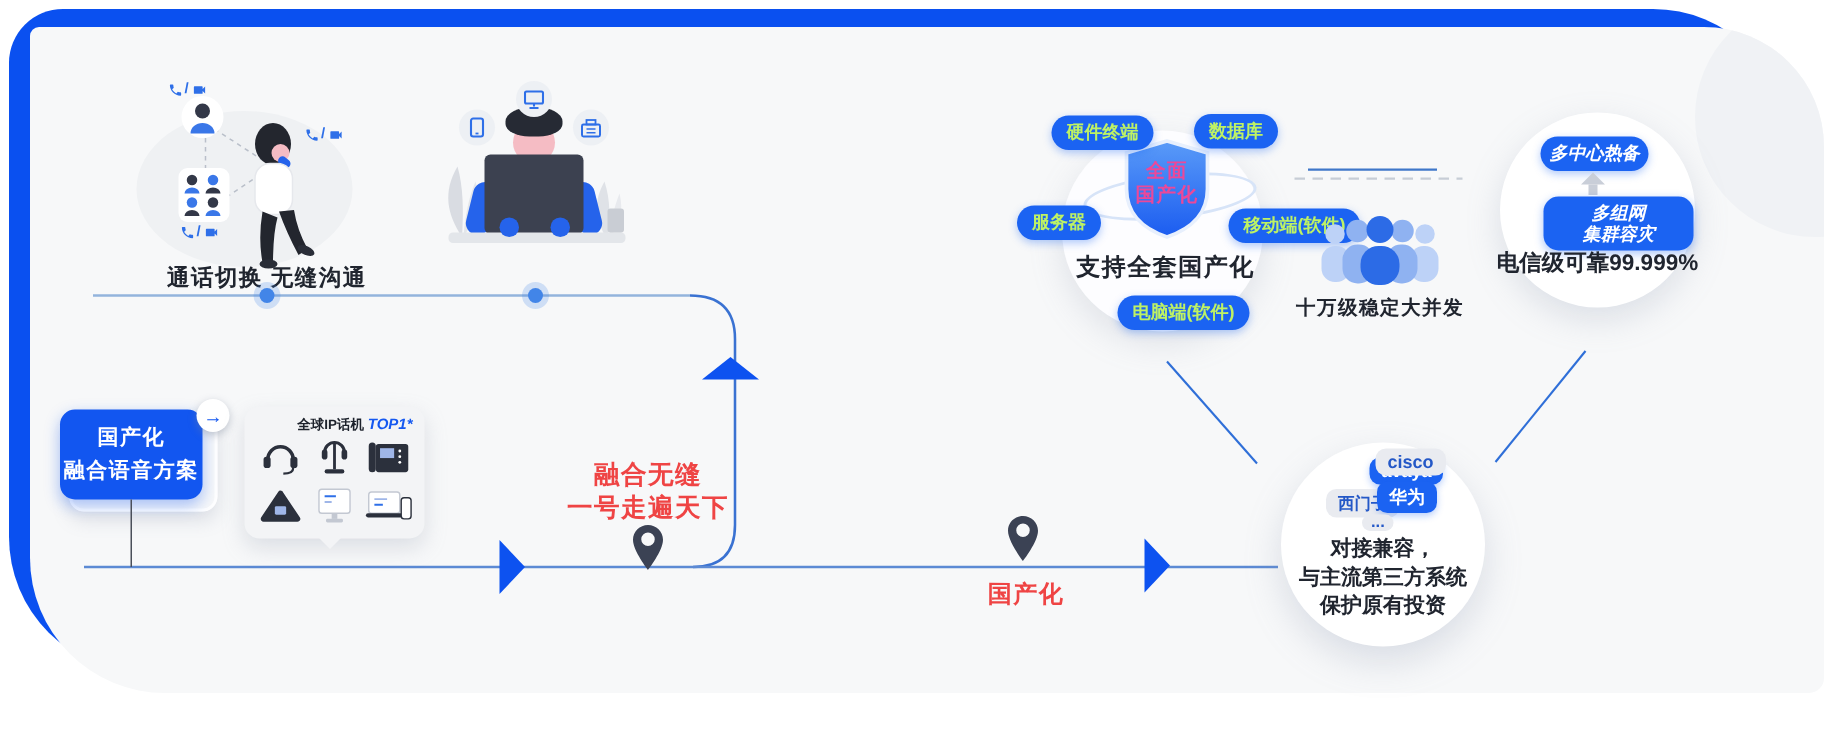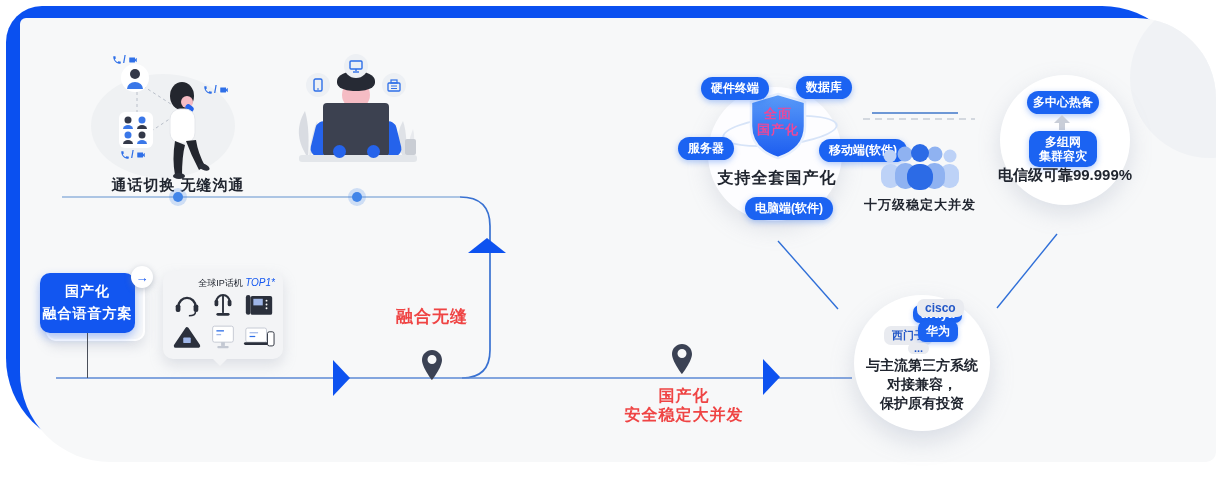--- a/index.html
+++ b/index.html
@@ -15,44 +15,44 @@
   .abs{position:absolute;}
   .cap{position:absolute;font-weight:bold;font-size:15px;color:#20252f;text-align:center;letter-spacing:1px;}
   .blue-cap{position:absolute;font-weight:bold;color:#ef4444;text-align:center;letter-spacing:1px;}
   .tdot{position:absolute;width:10px;height:10px;border-radius:50%;background:#4285e8;
         box-shadow:0 0 0 4px rgba(66,133,232,.22);}
   .arr-r{position:absolute;width:0;height:0;border-top:18px solid transparent;
          border-bottom:18px solid transparent;border-left:17px solid #0d52f0;}
   .arr-u{position:absolute;width:0;height:0;border-left:19px solid transparent;
          border-right:19px solid transparent;border-bottom:15px solid #0d52f0;}
   .pin{position:absolute;width:20px;height:30px;}
-  .pill{position:absolute;background:#1b63f2;color:#ffffff;font-size:12px;font-weight:bold;
+  .pill{position:absolute;background:#1b63f2;color:#bef264;font-size:12px;font-weight:bold;
         padding:3px 10px;border-radius:14px;white-space:nowrap;box-shadow:0 2px 6px rgba(27,99,242,.35);}
   .circle{position:absolute;border-radius:50%;background:#fdfdff;}
   .box-frame{position:absolute;left:46px;top:277px;width:95px;height:60px;border:2px solid #ffffff;
         border-radius:10px;box-shadow:0 6px 12px rgba(110,120,150,.18);}
   .box{position:absolute;left:40px;top:273px;width:95px;height:60px;background:#1256f0;border-radius:10px;
        color:#fff;font-weight:bold;font-size:14px;text-align:center;display:flex;flex-direction:column;
        justify-content:center;gap:4px;box-shadow:0 4px 10px rgba(18,86,240,.35);letter-spacing:1px;}
   .box-arrow{position:absolute;left:131px;top:266px;width:22px;height:22px;border-radius:50%;background:#fff;
        box-shadow:0 2px 6px rgba(120,130,150,.45);color:#1256f0;font-weight:bold;font-size:13px;
        display:flex;align-items:center;justify-content:center;}
   .prod-card{position:absolute;left:163px;top:271px;width:120px;height:88px;background:#f3f4f6;
        border-radius:10px;box-shadow:0 6px 14px rgba(150,158,175,.28);}
   .prod-tail{position:absolute;left:212px;top:358px;width:0;height:0;border:8px solid transparent;
        border-top-color:#f3f4f6;}
-  .prod-title{position:absolute;right:8px;top:6px;font-size:9px;font-weight:normal;color:#1c212b;margin-left:32px;}
+  .prod-title{position:absolute;right:8px;top:6px;font-size:9px;font-weight:bold;color:#1c212b;margin-left:32px;}
   .prod-title .hl{color:#1558f0;font-size:10px;font-style:italic;}
   .prod-grid{position:absolute;left:6px;top:18px;width:108px;height:66px;display:grid;
        grid-template-columns:repeat(3,1fr);align-items:center;justify-items:center;}
   .vendor{position:absolute;font-size:12px;font-weight:bold;border-radius:7px;padding:2px 8px;white-space:nowrap;}
   .vendor.blue{background:#1b63f2;color:#fff;box-shadow:0 2px 5px rgba(27,99,242,.3);}
   .vendor.gray{background:#e9ebf0;color:#2458c7;}
   .rel-badge{position:absolute;background:#1b63f2;color:#fff;font-weight:bold;font-size:12px;
-       text-align:center;border-radius:10px;box-shadow:0 2px 6px rgba(27,99,242,.35);}
+       text-align:center;border-radius:10px;box-shadow:0 2px 6px rgba(27,99,242,.35);font-style:italic;}
   .shield-text{position:absolute;left:747px;top:106px;width:62px;text-align:center;color:#ec4899;
        font-weight:bold;font-size:13px;line-height:16px;letter-spacing:1px;}
   .orbit{position:absolute;left:722px;top:116px;width:112px;height:26px;border:2px solid #d7e4f8;
        border-radius:50%;transform:rotate(-6deg);}
   .compat-text{position:absolute;left:850px;top:356px;width:144px;text-align:center;font-weight:bold;
        font-size:14px;line-height:19px;color:#20252f;}
   .pv{position:absolute;display:inline-flex;align-items:center;gap:1px;color:#2e6fe8;
       font-size:10px;font-weight:bold;}
   .dev{position:absolute;width:24px;height:24px;border-radius:50%;background:#edf0f4;
        display:flex;align-items:center;justify-content:center;}
@@ -250,22 +250,22 @@
   <div class="arr-r" style="left:763px;top:359px"></div>
 
   <svg class="pin" style="left:422px;top:350px" viewBox="0 0 20 30">
     <path d="M10 0C4.5 0 0 4.4 0 9.9 0 17.3 10 30 10 30s10-12.7 10-20.1C20 4.4 15.5 0 10 0zm0 14a4.5 4.5 0 1 1 0-9 4.5 4.5 0 0 1 0 9z" fill="#3b4254"></path>
   </svg>
   <svg class="pin" style="left:672px;top:344px" viewBox="0 0 20 30">
     <path d="M10 0C4.5 0 0 4.4 0 9.9 0 17.3 10 30 10 30s10-12.7 10-20.1C20 4.4 15.5 0 10 0zm0 14a4.5 4.5 0 1 1 0-9 4.5 4.5 0 0 1 0 9z" fill="#3b4254"></path>
   </svg>
 
   <div class="blue-cap" style="left:369px;top:305px;width:126px;font-size:17px">融合无缝</div>
+  <div class="blue-cap" style="left:369px;top:327px;width:126px;font-size:17px">一号走遍天下</div>
   <div class="blue-cap" style="left:621px;top:386px;width:126px;font-size:16px">国产化</div>
-  <div class="blue-cap" style="left:621px;top:405px;width:126px;font-size:16px">安全稳定大并发</div>
 
   <div class="circle" style="left:708px;top:87px;width:134px;height:134px;box-shadow:0 8px 22px rgba(140,152,175,.22)"></div>
   <div class="orbit"></div>
   <svg class="abs" style="left:747px;top:92px" width="62" height="68" viewBox="0 0 62 68">
     <defs>
       <linearGradient id="shield-g" x1="0" y1="0" x2="0" y2="1">
         <stop offset="0" stop-color="#5a9bf8"></stop>
           <stop offset="1" stop-color="#1b5cf0"></stop>
       </linearGradient>
     </defs>
@@ -295,31 +295,31 @@
       <rect x="29" y="22" width="26" height="26" rx="12" fill="#2c6be6"></rect>
   </svg>
   <div class="cap" style="left:845px;top:196px;width:150px;font-size:13px">十万级稳定大并发</div>
 
   <div class="circle" style="left:1000px;top:75px;width:130px;height:130px;background:#ffffff;box-shadow:0 8px 22px rgba(140,152,175,.25)"></div>
   <div class="rel-badge" style="left:1027px;top:91px;width:72px;padding:3px 0;border-radius:13px">多中心热备</div>
   <div class="up-mini-wrap">
     <div class="up-mini"></div>
       <div class="up-stem"></div>
   </div>
-  <div class="rel-badge" style="left:1029px;top:131px;width:68px;padding:4px 0;line-height:14px">
+  <div class="rel-badge" style="left:1029px;top:131px;width:68px;padding:4px 16px;line-height:14px">
     <div>多组网</div>
     <div>集群容灾</div>
   </div>
   <div class="cap" style="left:992px;top:166px;width:146px;font-size:15px;letter-spacing:0">电信级可靠99.999%</div>
 
   <div class="circle" style="left:854px;top:295px;width:136px;height:136px;background:#ffffff;box-shadow:0 10px 24px rgba(140,152,175,.28)"></div>
   <div class="vendor blue" style="left:913px;top:305px">avaya</div>
   <div class="vendor gray" style="left:917px;top:299px">cisco</div>
   <div class="vendor gray" style="left:884px;top:326px;font-size:11px">西门子</div>
   <div class="vendor blue" style="left:918px;top:321px">华为</div>
   <div class="vendor gray" style="left:908px;top:343px;padding:0 6px;font-size:11px;line-height:11px">...</div>
   <div class="compat-text">
+    <div>对接兼容，</div>
     <div>与主流第三方系统</div>
-    <div>对接兼容，</div>
     <div>保护原有投资</div>
   </div>
 
 </div>
 
 </body></html>

